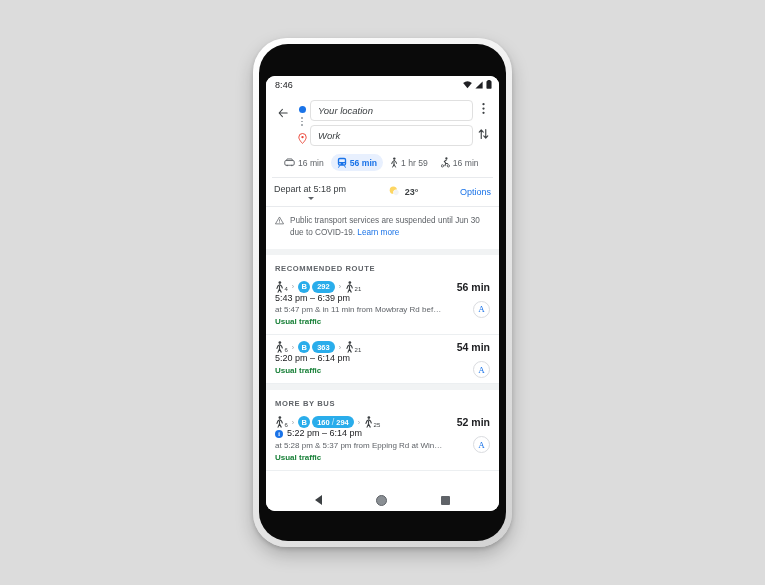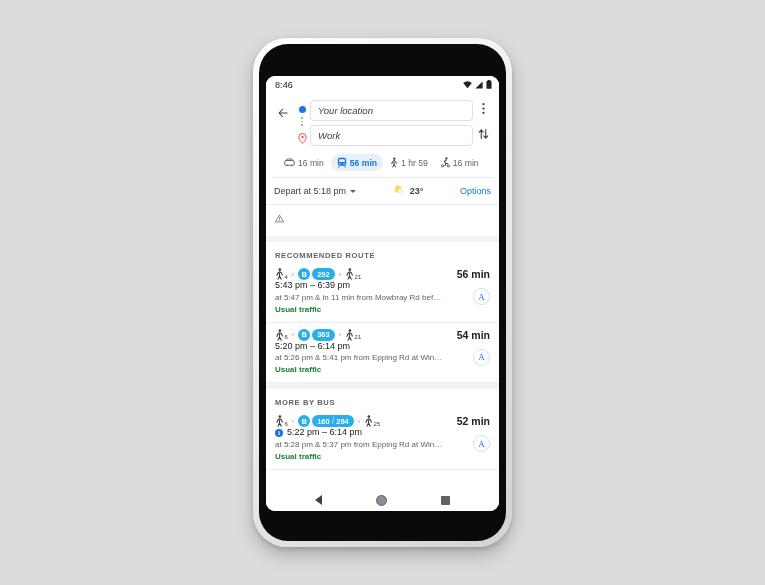--- a/index.html
+++ b/index.html
@@ -79,21 +79,21 @@
   .mode.active { background:#e8f0fe; color:#1a73e8; font-weight:bold; }
   .mode .glyph { display:flex; align-items:center; }
 
   .divider { height:1px; background:#e8eaed; }
 
   
   .depart-bar {
     display:flex; align-items:center; background:#fff;
     padding: 6px 8px; font-size: 9px; color:#3c4043;
   }
-  .depart-left { display:flex; align-items:center; gap:3px; }
+  .depart-left { display:flex; align-items:center; gap:3px;flex-direction:column; }
   .caret-down {
     width:0;height:0;border-left:3.2px solid transparent;border-right:3.2px solid transparent;
     border-top:3.8px solid #5f6368; margin-left:1px;
   }
   .depart-mid { flex:1; display:flex; align-items:center; justify-content:center; gap:5px; }
   .temp { font-size:9px; color:#3c4043;font-weight:bold; }
   .options-link { color:#1a73e8; font-size:9px; }
 
   
   .alert {
@@ -300,20 +300,21 @@
     <div class="divider"></div>
 
     <div class="alert">
       <span class="warn">
         <svg width="9" height="9" viewBox="0 0 12 11">
                 <path d="M6 .8 11.4 10H.6z" fill="none" stroke="#5f6368" stroke-width="1"></path>
                 <path d="M6 4v3" stroke="#5f6368" stroke-width="1"></path>
                 <circle cx="6" cy="8.4" r=".55" fill="#5f6368"></circle>
               </svg>
       </span>
+      <span><span>Public transport services are suspended until Jun 30 due to COVID-19.</span> <span class="learn">Learn more</span></span>
     </div>
 
     <div class="gap"></div>
 
     <div class="results">
 
       <div class="section-head">RECOMMENDED ROUTE</div>
 
       <div class="route">
         <div class="route-top">
@@ -375,21 +376,20 @@
                       <path d="M5.3 4 3.2 5.4 2.2 8M5.3 4l1.9 1.3.9 2.3M5 5.6v3.2l-1.6 3.4M5 8.8l1.9 3.4" stroke="#3c4043" stroke-width="1.25" fill="none" stroke-linecap="round" stroke-linejoin="round"></path>
                     </svg>
               <span class="walk-min">21</span>
             </span>
           </div>
           <span class="route-dur">54 min</span>
         </div>
         <div class="route-times">
           <span>5:20 pm – 6:14 pm</span>
         </div>
-        <div class="route-detail">at 5:26 pm &amp; 5:41 pm from Epping Rd at Win…</div>
         <div class="route-traffic">Usual traffic</div>
         <div class="route-badge">A</div>
       </div>
 
       <div class="gap"></div>
 
       <div class="section-head">MORE BY BUS</div>
 
       <div class="route">
         <div class="route-top">

